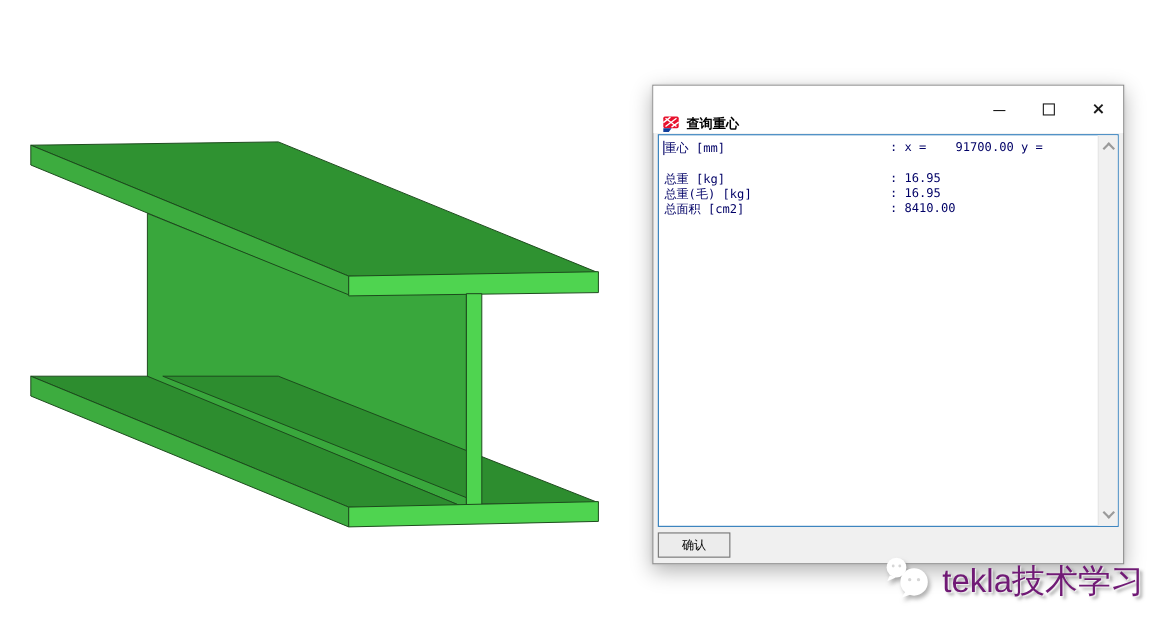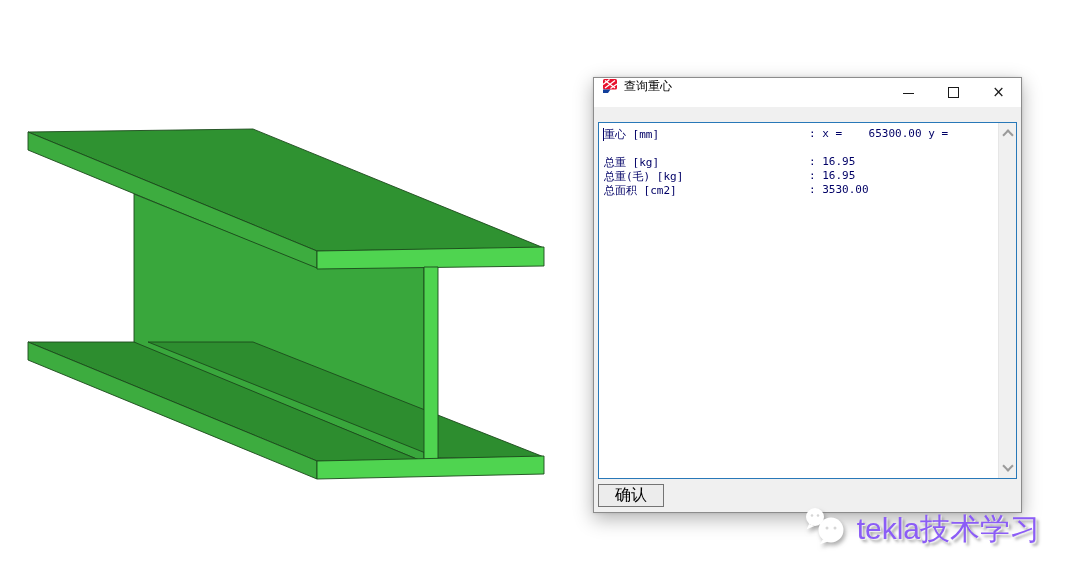--- a/index.html
+++ b/index.html
@@ -10,22 +10,22 @@
   
   .beam-svg{ position:absolute; left:0; top:0; }
 
   
   .dialog{
     position:absolute; left:593px; top:77px; width:427px; height:434px;
     background:#f0f0f0; border:1px solid #8c8c8c;
     box-shadow:0 6px 18px rgba(0,0,0,.30), 0 0 3px rgba(0,0,0,.12);
   }
   .titlebar{
-    position:absolute; left:0; top:0; right:0; height:29px; background:#ffffff;
-    display:flex; align-items:flex-start; padding-left:8px; box-sizing:border-box;
+    position:absolute; left:0; top:0; right:0; height:43px; background:#ffffff;
+    display:flex; align-items:flex-end; padding-left:8px; box-sizing:border-box;font-weight:bold;
   }
   .app-icon{ width:16px; height:16px; margin-right:6px; flex:0 0 auto; }
   .title{ font-size:12px; color:#000; white-space:nowrap; }
   .caption-buttons{ margin-left:auto; display:flex; height:100%; }
   .cap-btn{ width:45px; height:100%; display:flex; align-items:center; justify-content:center; }
   .min-glyph{ width:11px; height:0; border-top:1px solid #1a1a1a; margin-top:1px; }
   .max-glyph{ width:9px; height:9px; border:1px solid #1a1a1a; background:transparent; }
   .close-glyph{ font-size:15px; color:#1a1a1a; line-height:1; font-family:"DejaVu Sans", sans-serif; }
 
   
@@ -47,31 +47,31 @@
     background:#f0f0f0; border-left:1px solid #e6e6e6;
   }
   .chev{ position:absolute; left:50%; width:6px; height:6px;
          border-right:2px solid #9a9a9a; border-bottom:2px solid #9a9a9a; }
   .chev.up{ top:8px;    transform:translateX(-50%) rotate(-135deg); }
   .chev.down{ bottom:8px; transform:translateX(-50%) rotate(45deg); }
 
   .confirm{
     position:absolute; left:4px; top:406px; width:66px; height:23px;
     background:#ececec; border:1px solid #747474; font-family:"Liberation Sans", sans-serif;
-    font-size:16px; color:#000; padding:0; border-radius:0;
+    font-size:11px; color:#000; padding:0; border-radius:0;
   }
 
   
   .watermark{
     position:absolute; right:26px; bottom:22px;
     display:flex; align-items:center; gap:8px;
   }
   .wm-icon{ filter:drop-shadow(2px 3px 2px rgba(110,110,110,.55)); }
   .wm-text{
-    font-size:30px; color:#8b5cf6; white-space:nowrap;
+    font-size:30px; color:#701a75; white-space:nowrap;
     text-shadow:1px 1px 0 #ededed, 3px 3px 3px rgba(90,90,90,.55);
   }
 </style>
 </head>
 <body>
 
 <div class="stage">
 
   <svg id="beam-svg" class="beam-svg" width="570" height="500" viewBox="0 0 570 500">
       <polygon points="28,132 253,129 544,248 317,251" fill="#2f9231" stroke="#1c4a1c" stroke-width="0.9" stroke-linejoin="round"></polygon>
@@ -106,37 +106,37 @@
           <span class="close-glyph">×</span>
         </div>
       </div>
     </div>
 
     <div class="inquiry-text">
       <div class="caret"></div>
       <div id="rows" class="rows">
           <div class="row">
             <span class="lbl">重心 [mm]</span>
-            <span class="val" style="left: 210px;">: x =    65300.00 y =</span>
+            <span class="val" style="left: 210px;">: x =    91700.00 y =</span>
           </div>
           <div class="row">
             <span class="lbl"></span>
             <span class="val" style="left: 210px;"></span>
           </div>
           <div class="row">
             <span class="lbl">总重 [kg]</span>
             <span class="val" style="left: 210px;">: 16.95</span>
           </div>
           <div class="row">
             <span class="lbl">总重(毛) [kg]</span>
             <span class="val" style="left: 210px;">: 16.95</span>
           </div>
           <div class="row">
             <span class="lbl">总面积 [cm2]</span>
-            <span class="val" style="left: 210px;">: 3530.00</span>
+            <span class="val" style="left: 210px;">: 8410.00</span>
           </div>
         </div>
       <div class="vscroll">
         <div class="chev up"></div>
         <div class="chev down"></div>
       </div>
     </div>
 
     <button class="confirm">确认</button>
   </div>

